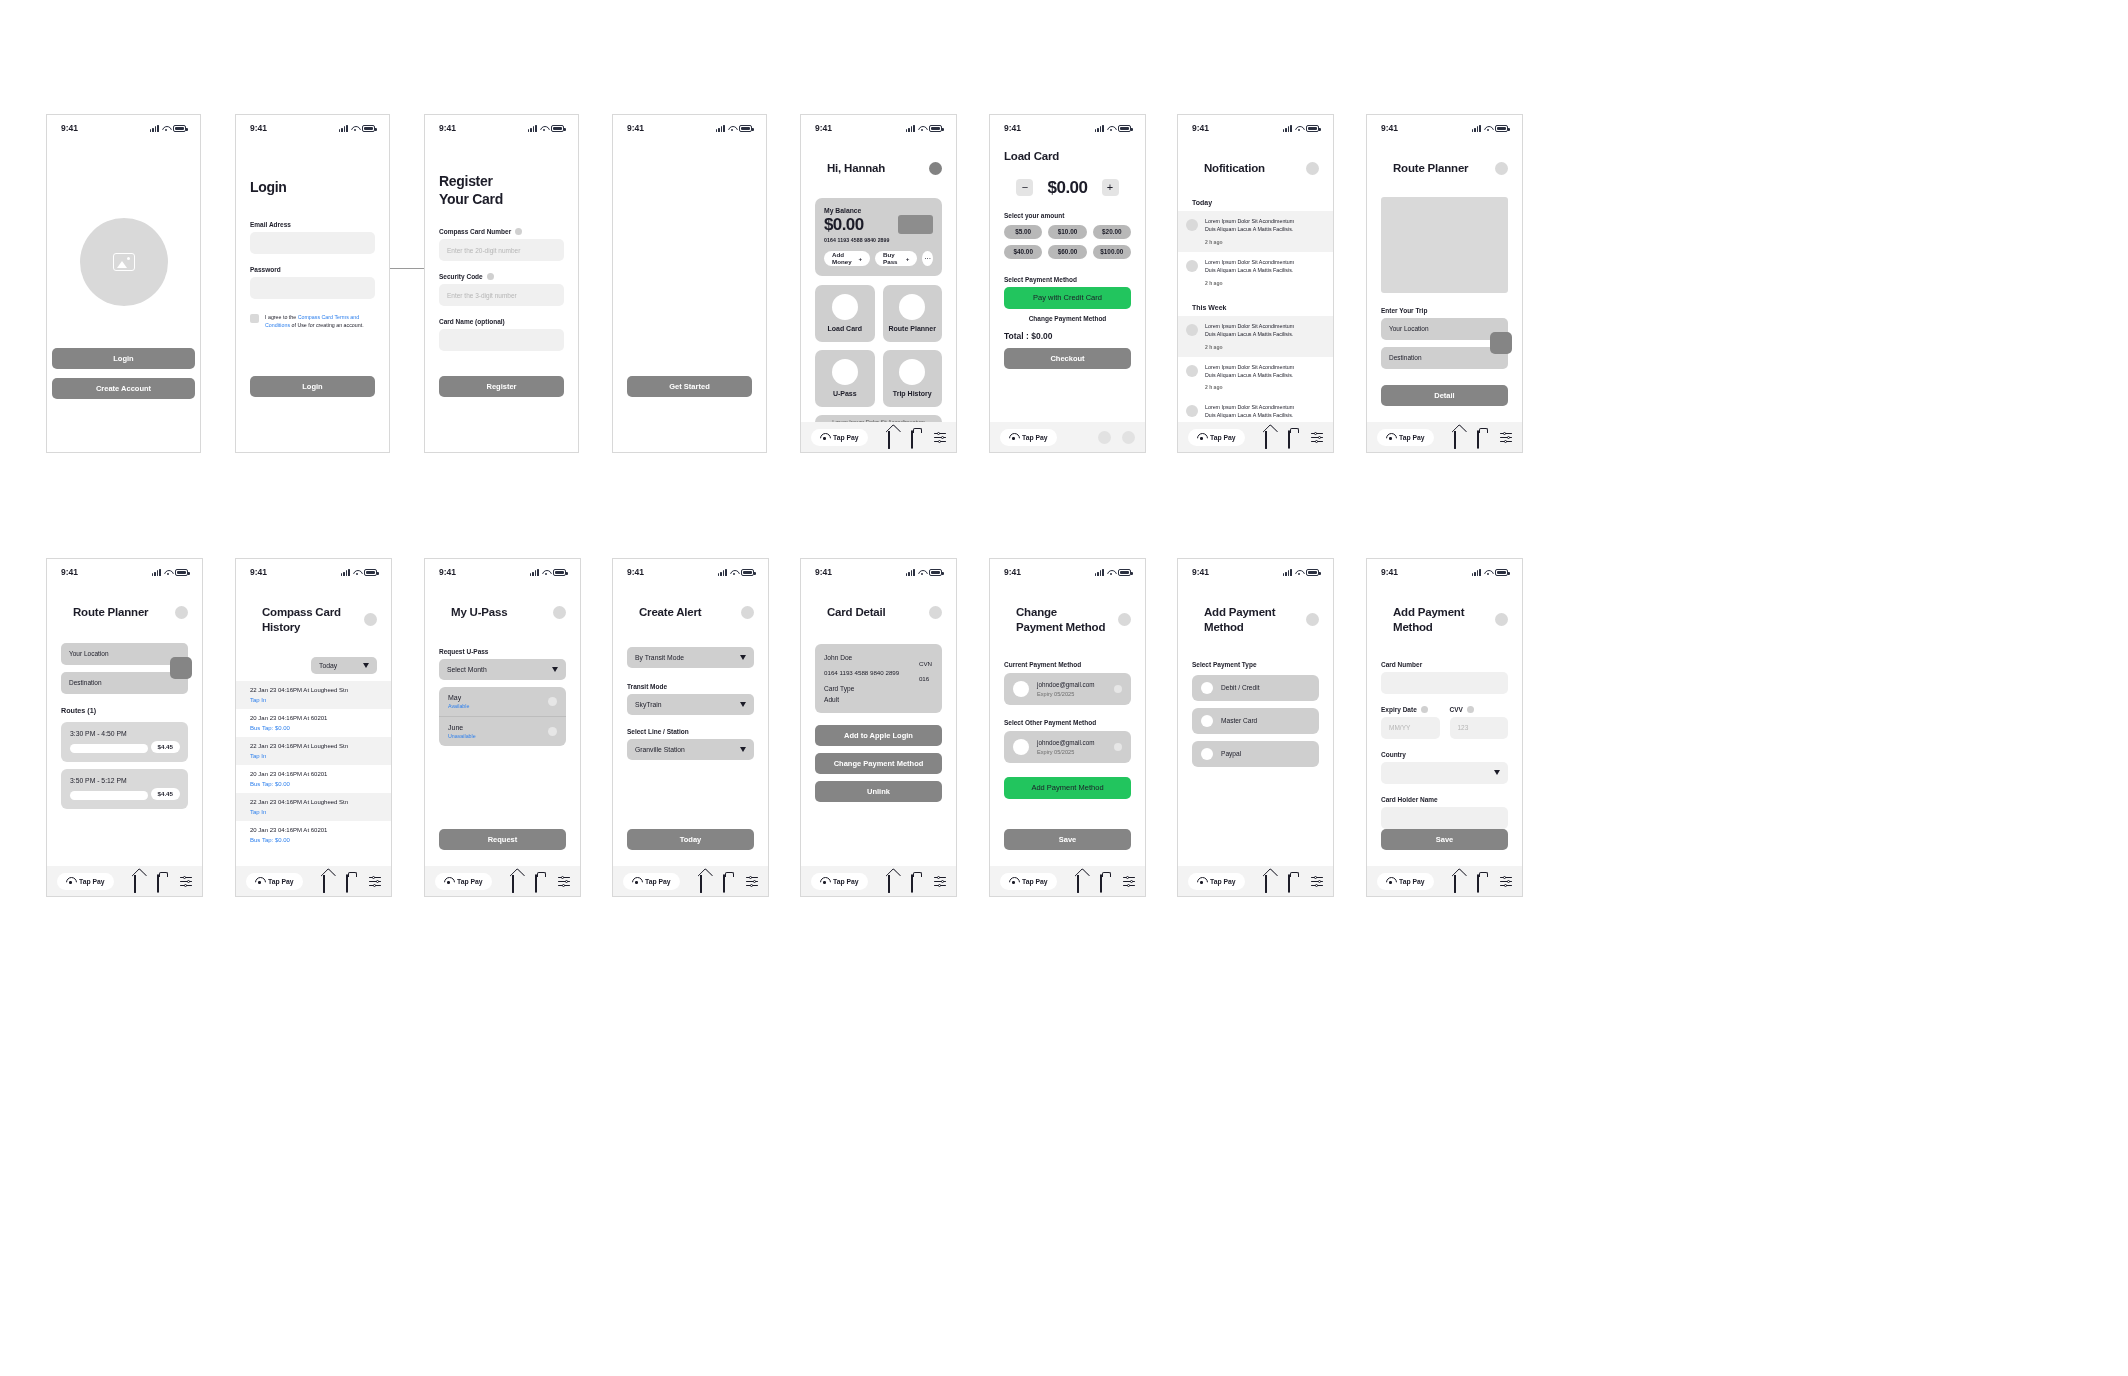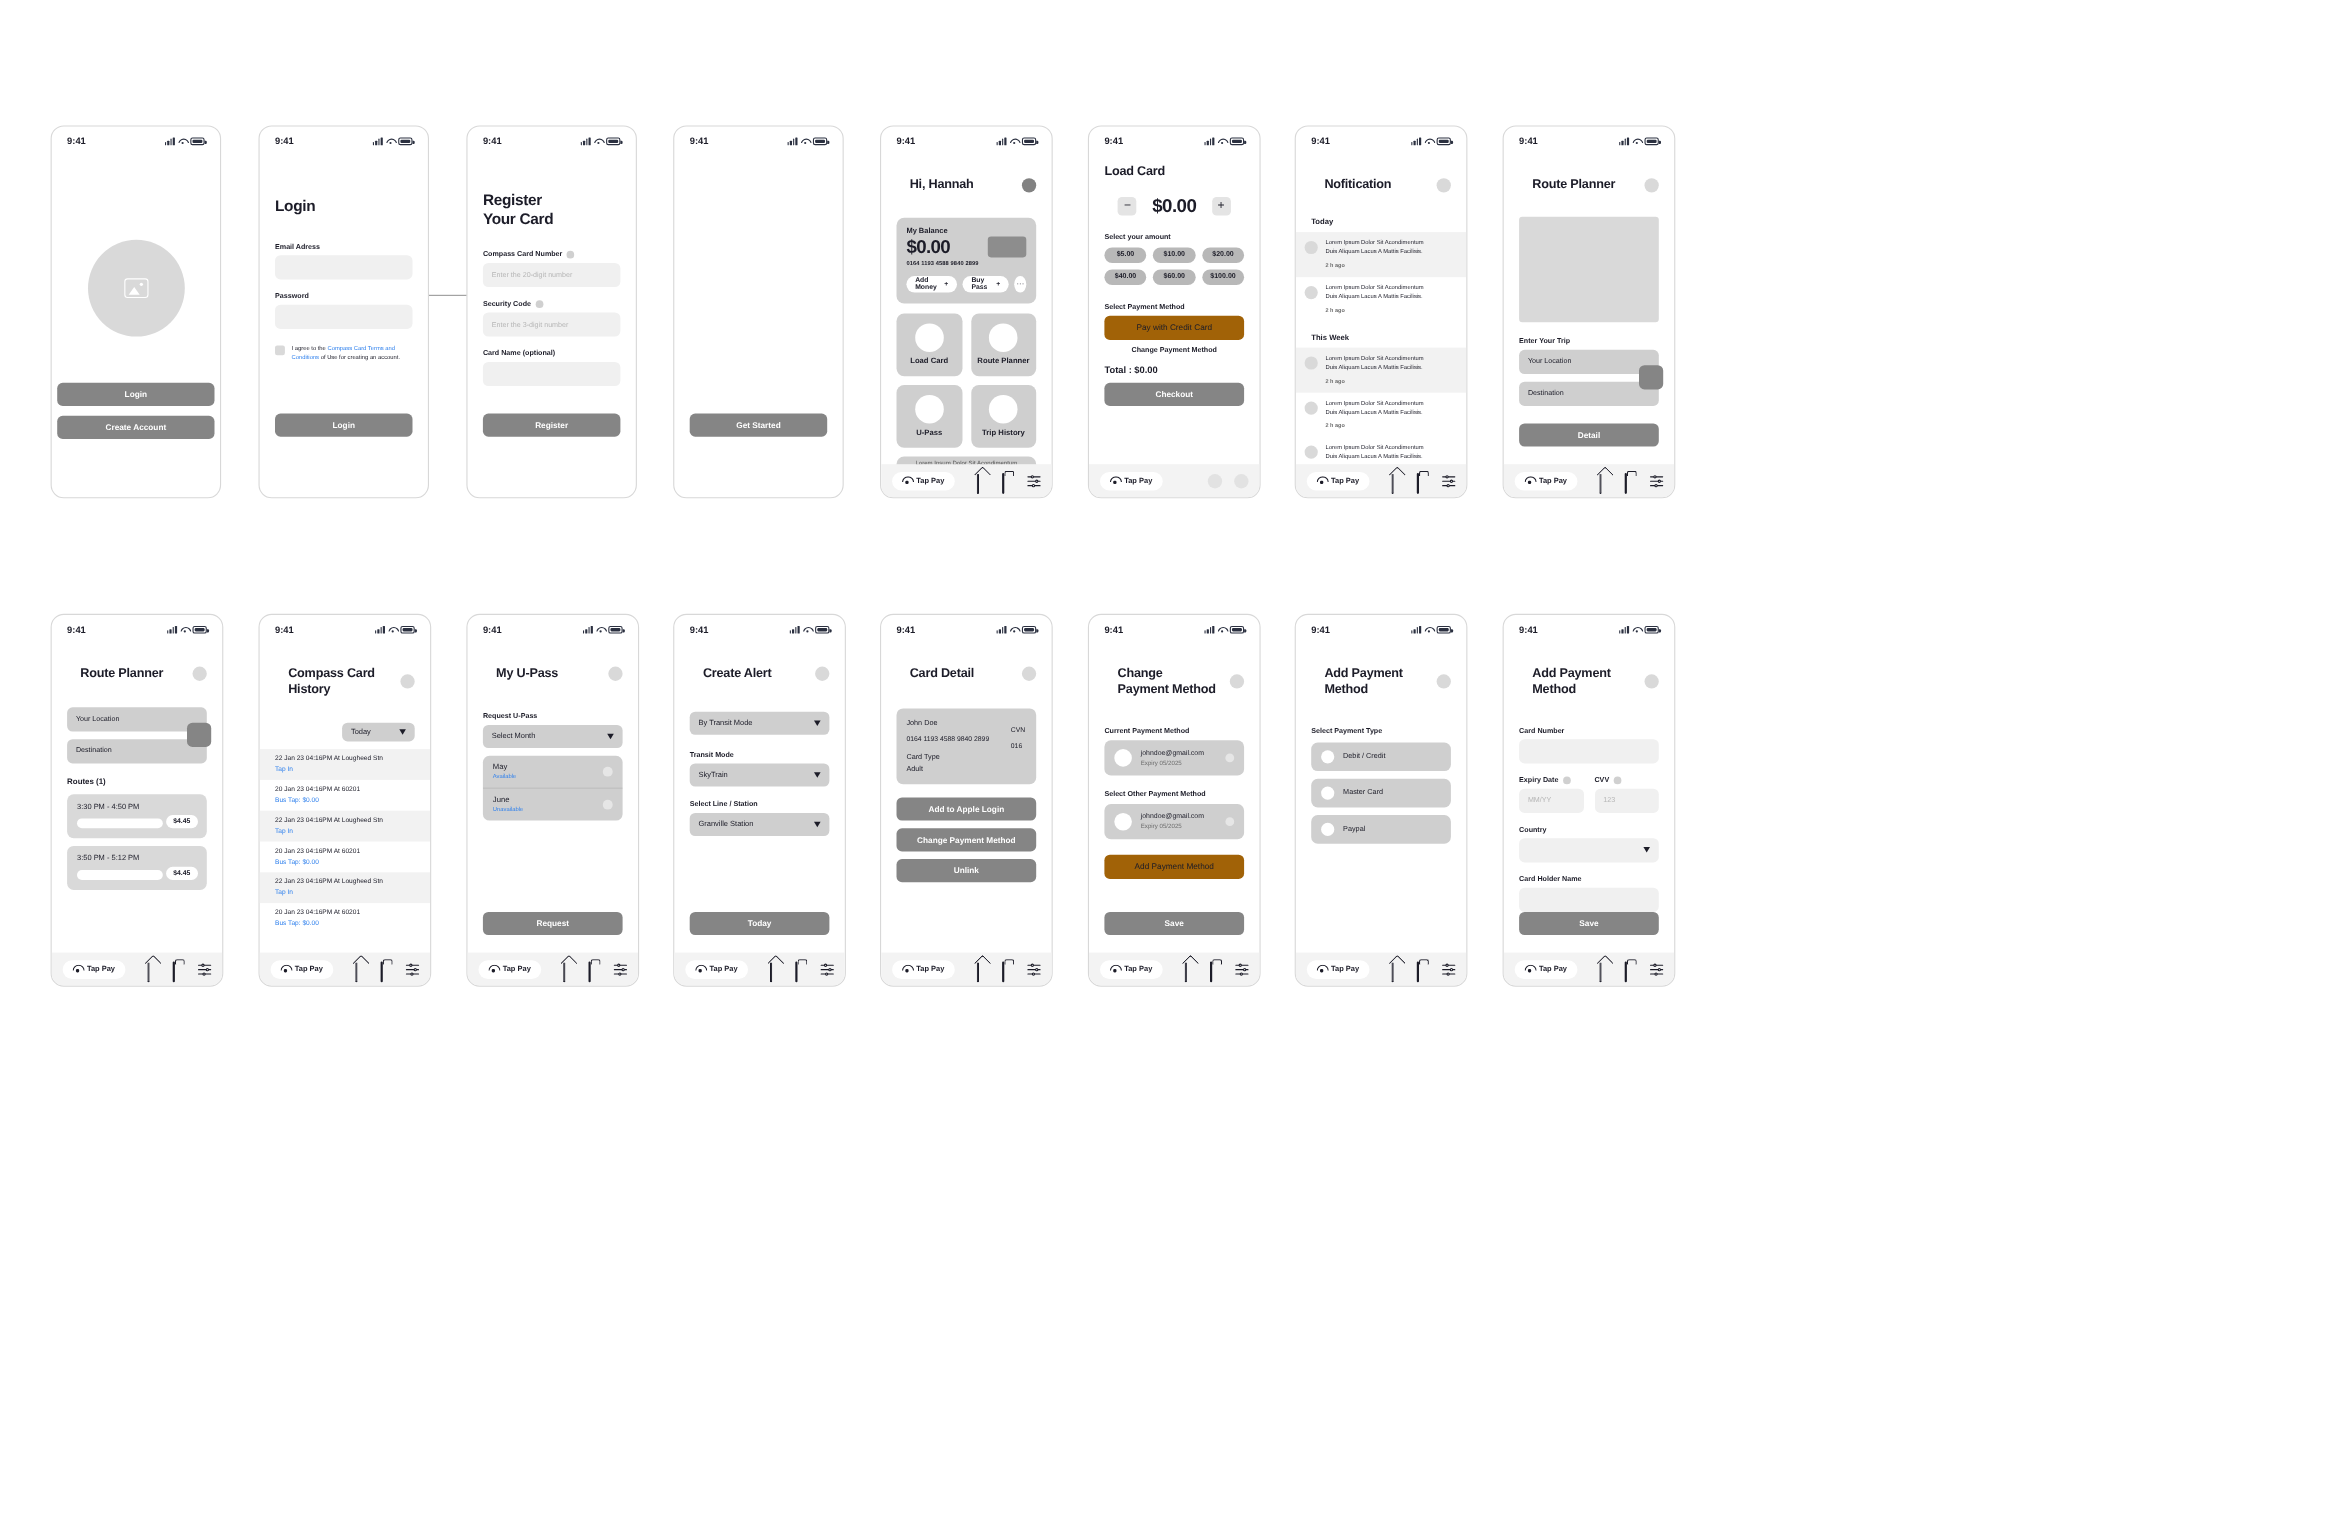--- a/index.html
+++ b/index.html
@@ -1,18 +1,18 @@
 <!DOCTYPE html>
 <html><head>
 <meta charset="utf-8">
 <style>
   html,body{margin:0;padding:0;background:#ffffff;}
   body{width:2128px;height:1376px;font-family:"Liberation Sans",sans-serif;color:#1c1c28;overflow:hidden;}
   .canvas{position:relative;width:2128px;height:1376px;}
-  .phone{position:absolute;background:#fff;border:1px solid #d8d8d8;border-radius:12px;box-sizing:border-box;overflow:hidden;}
+  .phone{position:absolute;background:#fff;border:1px solid #d8d8d8;border-radius:0;box-sizing:border-box;overflow:hidden;}
   .statusbar{display:flex;justify-content:space-between;align-items:center;padding:8px 14px 0 14px;font-size:8.5px;font-weight:700;color:#1c1c28;}
   .sb-icons{display:flex;align-items:center;gap:3px;}
   .bars{display:flex;align-items:flex-end;gap:1px;height:7px;}
   .bars i{display:block;width:1.6px;background:#2b3040;border-radius:0.5px;}
   .bars i:nth-child(1){height:2.5px}.bars i:nth-child(2){height:4px}.bars i:nth-child(3){height:5.5px}.bars i:nth-child(4){height:7px}
   .wifi{width:8px;height:7px;position:relative;}
   .wifi::before{content:"";position:absolute;left:0;top:1px;width:8px;height:8px;border:1.6px solid #2b3040;border-radius:50%;clip-path:polygon(0 0,100% 0,100% 45%,0 45%);}
   .wifi::after{content:"";position:absolute;left:3px;top:4.5px;width:2px;height:2px;background:#2b3040;border-radius:50%;}
   .batt{width:13px;height:7px;border:1.2px solid #2b3040;border-radius:2px;position:relative;padding:1px;box-sizing:border-box;}
   .batt span{display:block;height:100%;background:#2b3040;border-radius:1px;}
@@ -24,21 +24,21 @@
   .hdr-row h2{margin:12px;}
   .av{width:13px;height:13px;border-radius:50%;background:#d9d9d9;flex:0 0 auto;}
   .av.dark{background:#828282;}
   .label{font-size:6.5px;font-weight:700;margin:12px 0 4px 0;color:#1c1c28;}
   .label-row{display:flex;align-items:center;gap:4px;margin:12px 0 4px 0;}
   .label-row .label{margin:0;}
   .dot{width:7px;height:7px;border-radius:50%;background:#d0d0d0;flex:0 0 auto;}
   .field{background:#f0f0f0;border-radius:5px;height:22px;display:flex;align-items:center;padding:0 8px;font-size:6.5px;color:#b6b6b6;box-sizing:border-box;}
   .field.grey{background:#cfcfcf;color:#1c1c28;}
   .btn{background:#858585;color:#fff;border-radius:5px;height:21px;display:flex;align-items:center;justify-content:center;font-size:7.5px;font-weight:600;box-sizing:border-box;}
-  .btn.light{background:#a16207;color:#1c1c28;font-weight:400;}
+  .btn.light{background:#22c55e;color:#1c1c28;font-weight:400;}
   .cb-row{display:flex;gap:6px;align-items:flex-start;margin-top:14px;}
   .cb{width:9px;height:9px;background:#d9d9d9;border-radius:2px;flex:0 0 auto;margin-top:1px;}
   .cb-txt{font-size:5.3px;line-height:1.55;color:#1c1c28;}
   .lnk{color:#2f80ed;}
   .imgcircle{border-radius:50%;background:#d9d9d9;display:flex;align-items:center;justify-content:center;margin:0 auto;}
   .ph-ic{width:22px;height:18px;border:1.6px solid #fff;border-radius:3px;position:relative;box-sizing:border-box;}
   .ph-ic::before{content:"";position:absolute;left:3px;bottom:2.2px;width:0;height:0;border-left:5px solid transparent;border-right:5px solid transparent;border-bottom:7px solid #fff;}
   .ph-ic::after{content:"";position:absolute;right:3.5px;top:3px;width:3px;height:3px;border-radius:50%;background:#fff;}
   .ctr{text-align:center;}
   .big-h{font-size:13px;font-weight:700;letter-spacing:-0.3px;}

